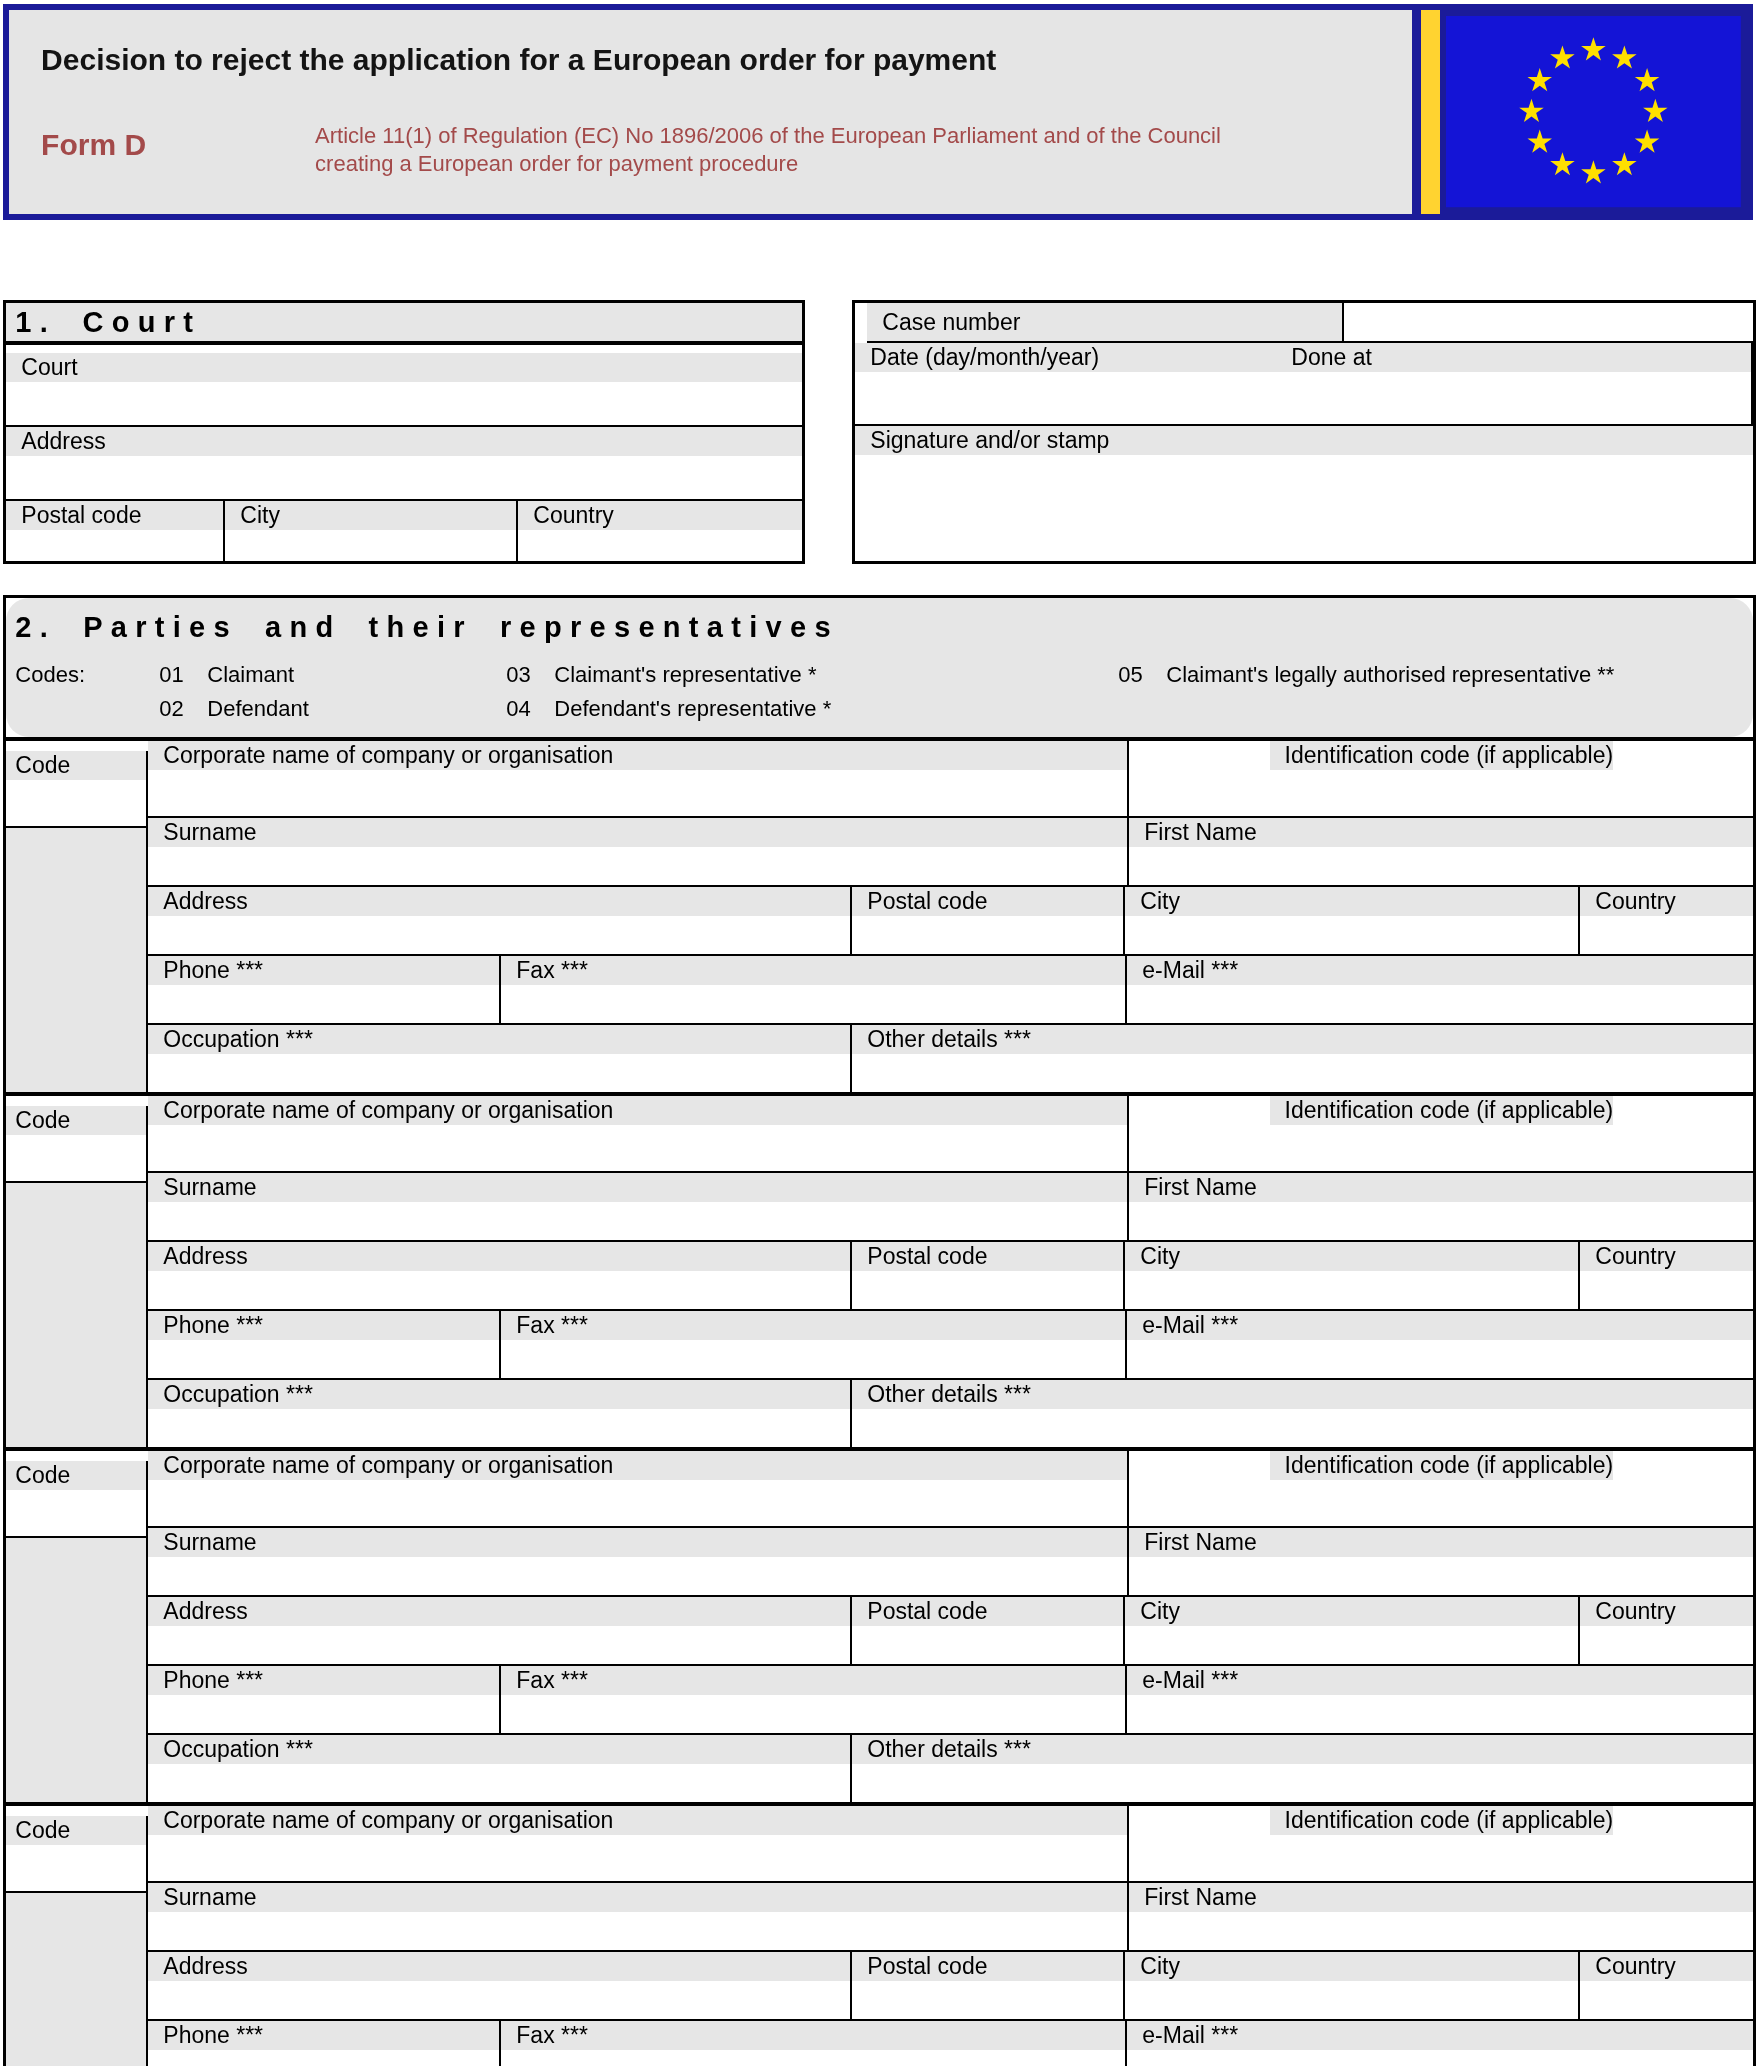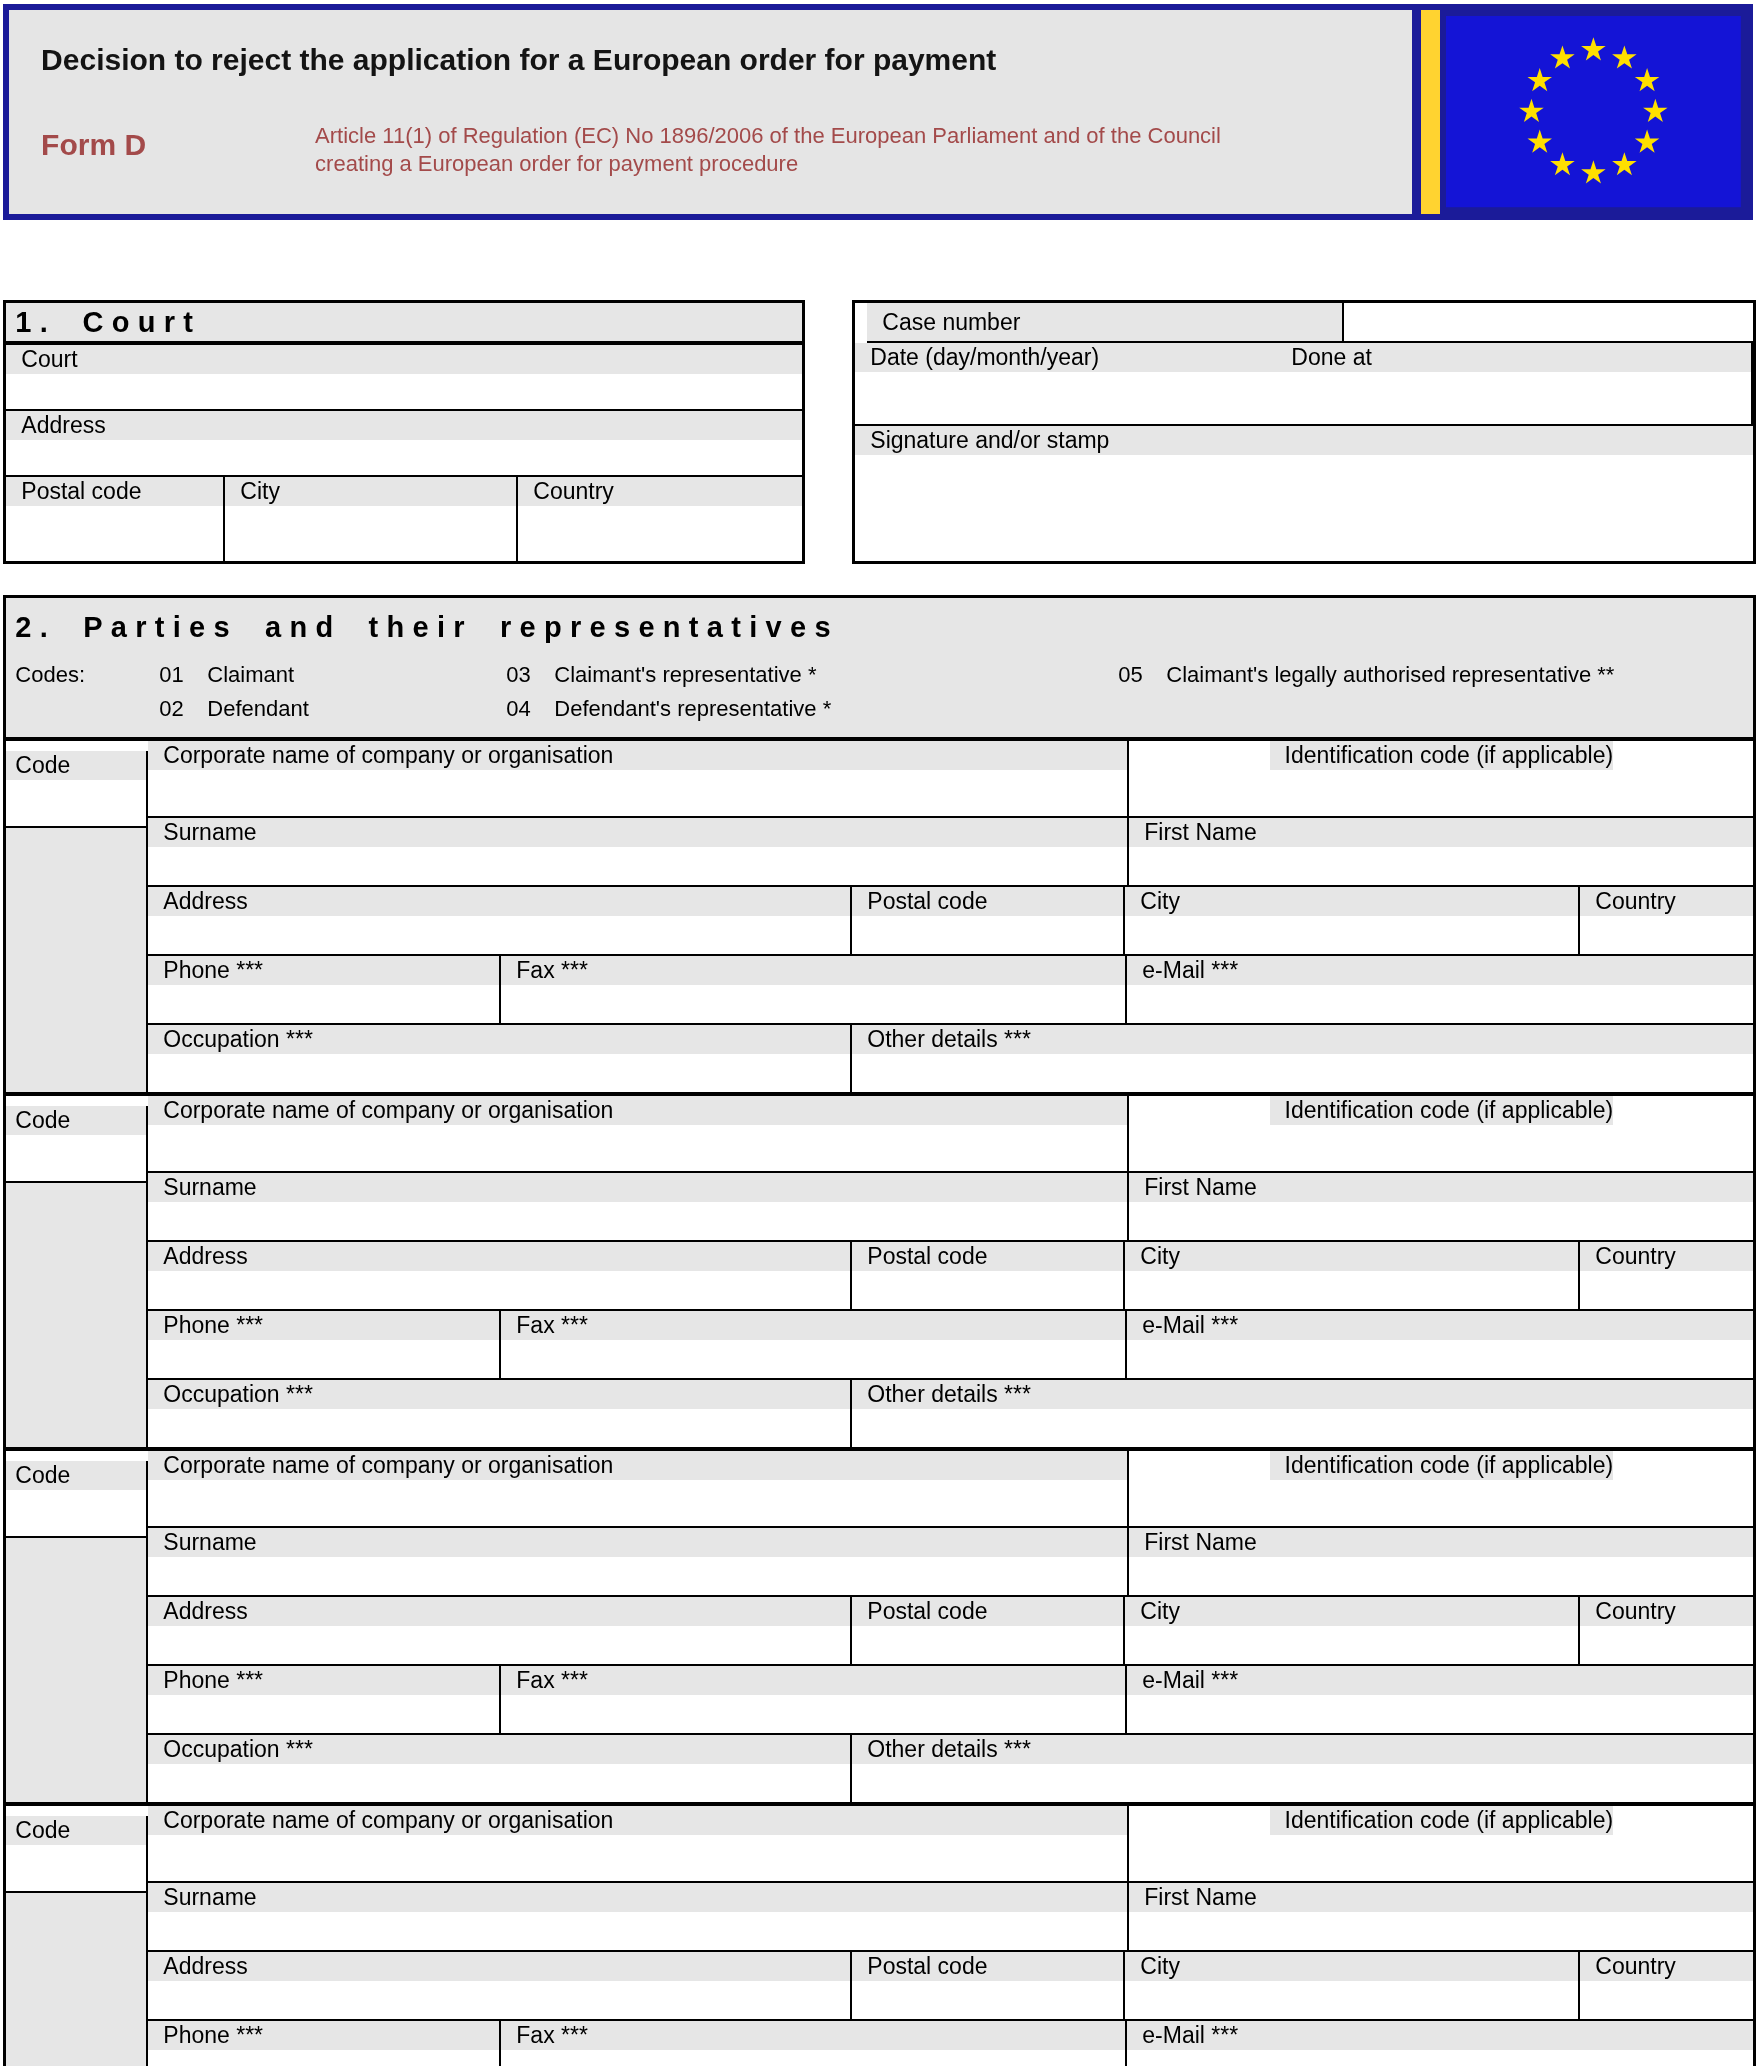--- a/index.html
+++ b/index.html
@@ -44,21 +44,21 @@
   }
   .finput { background:#ffffff; }
 
   
   .sec1 {
     position:absolute; left:3.3px; top:300px; width:1753px; height:264px;
     display:flex;
   }
   .court-table {
     width:802px; border:3.3px solid #000; box-sizing:border-box;
-    background:#fff; display:flex; flex-direction:column;
+    background:#fff; display:flex; flex-direction:column;gap:8px;
   }
   .sec1-spacer { width:47px; }
   .case-table {
     flex:1; border:3.3px solid #000; box-sizing:border-box;
     background:#fff; display:flex; flex-direction:column;
   }
   .sec-header {
     height:38px; background:#e6e6e6; display:flex; align-items:center;
     padding-left:9px; font-size:29px; font-weight:bold;
     letter-spacing:8.3px; word-spacing:10px;
@@ -86,21 +86,21 @@
   .case-col-right { flex:1; }
   .case-row2 .finput { height:52px; }
   .sig-group { flex:1; display:flex; flex-direction:column; }
   .sig-area { flex:1; background:#fff; }
 
   
   .sec2 {
     position:absolute; left:3.3px; top:595px; width:1753px;
     border:3.3px solid #000; box-sizing:border-box; background:#fff;
   }
-  .sec2-head { background:#e6e6e6; padding:13.2px 0 10.7px 9px; }
+  .sec2-head { background:#e6e6e6; padding:13.2px 0 10.7px 9px;border-radius:23px; }
   .sec2-title {
     font-size:29px; font-weight:bold; letter-spacing:8.3px; word-spacing:10.7px;
     white-space:nowrap;
   }
   .codes { display:flex; margin-top:14px; font-size:22px; line-height:34px; }
   .codes-label { width:144px; }
   .ccol1 { width:347px; } .ccol2 { width:612px; } .ccol3 { flex:1; }
   .code-num { display:inline-block; min-width:48px; }
 
   .party-block { display:flex; border-top:4.1px solid #000; }

